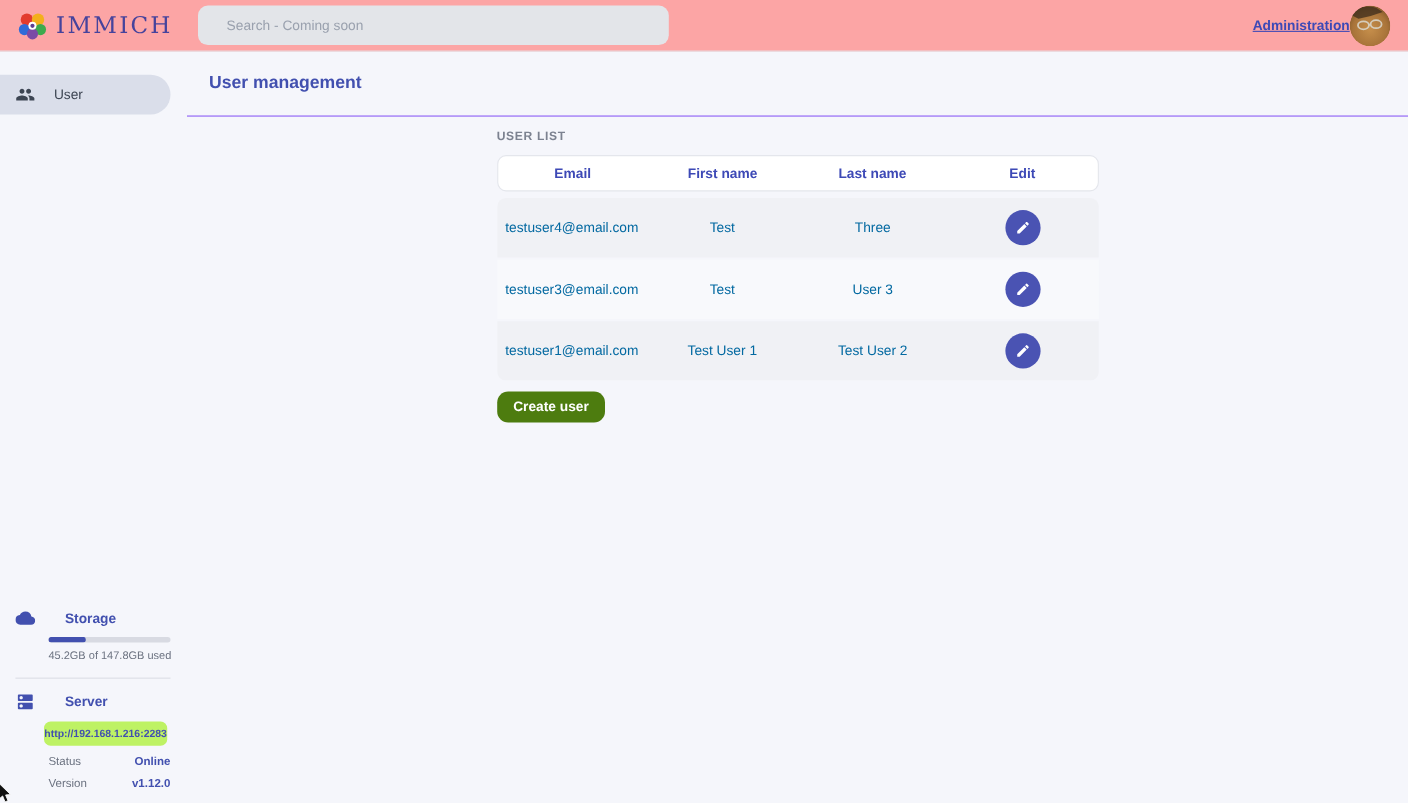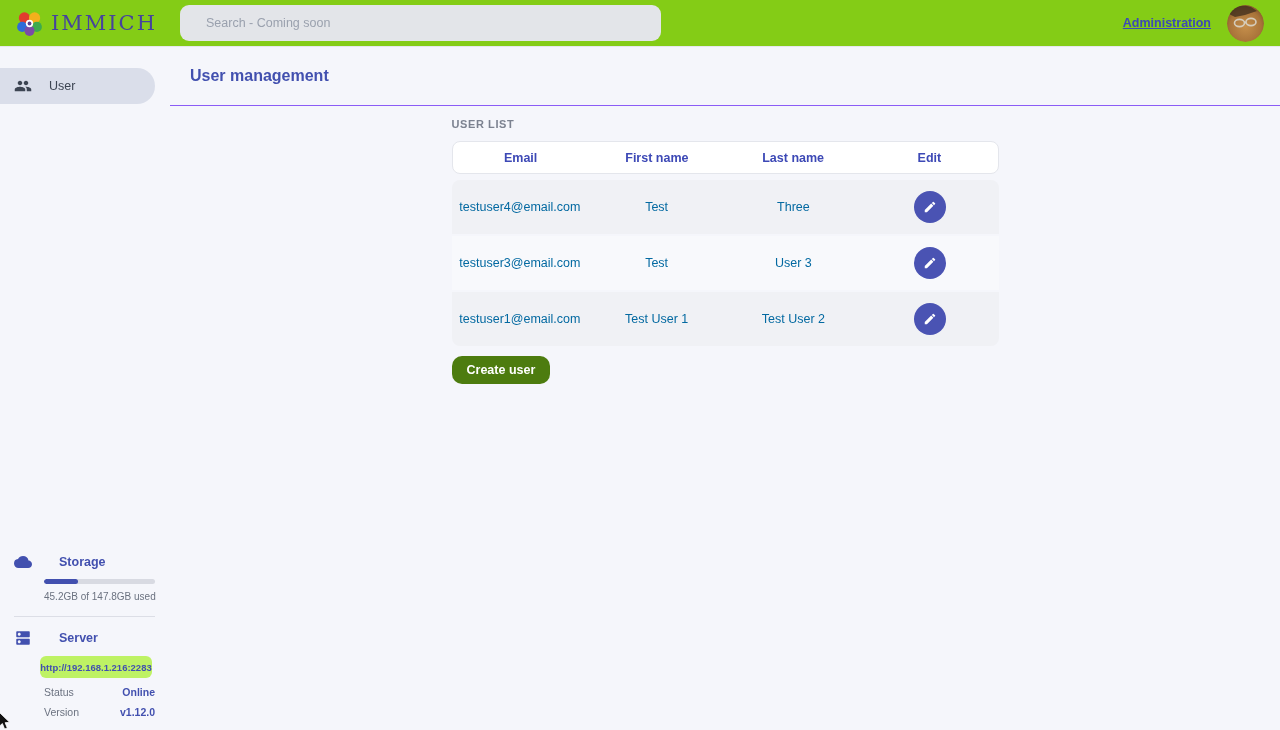--- a/index.html
+++ b/index.html
@@ -4,36 +4,36 @@
 <style>
   * { margin:0; padding:0; box-sizing:border-box; }
   html,body { width:1280px; height:730px; overflow:hidden; }
   body {
     font-family:"Liberation Sans","DejaVu Sans",sans-serif;
     background:#f5f6fb; position:relative; color:#5d646f;
   }
   
   .topbar {
     position:absolute; top:0; left:0; width:1280px; height:47px;
-    background:#84cc16; border-bottom:1px solid #e6e7ec;
+    background:#fca5a5; border-bottom:1px solid #e6e7ec;
     display:flex; align-items:center; z-index:5;
   }
   .logo { display:flex; align-items:center; gap:8px; margin-left:16px; cursor:pointer; }
   .logo-text {
     font-family:"DejaVu Serif","Liberation Serif",serif;
     font-size:21px; letter-spacing:2px; color:#46439c; font-weight:400;
   }
   .searchbox {
-    position:absolute; left:180px; top:5px; width:481px; height:36px;
+    position:absolute; left:180px; top:5px; width:428px; height:36px;
     background:#e3e5e9; border-radius:9px; border:none; outline:none;
     padding:0 14px 0 26px; font-size:12.5px; color:#4a4f59;
     font-family:"Liberation Sans","DejaVu Sans",sans-serif;
   }
   .searchbox::placeholder { color:#9aa1ae; }
-  .topbar-right { margin-left:auto; display:flex; align-items:center; gap:16px; padding-right:16px; }
+  .topbar-right { margin-left:auto; display:flex; align-items:center; padding-right:16px; }
   .admin-link { font-size:12.5px; font-weight:700; color:#3d49b6; text-decoration:underline; cursor:pointer; }
   .avatar { width:37px; height:37px; border-radius:50%; overflow:hidden; cursor:pointer; display:block; }
   
   .sidebar { position:absolute; top:47px; left:0; width:170px; bottom:0; }
   .nav-pill {
     margin-top:21px; width:155px; height:36px; background:#dadeea;
     border-radius:0 18px 18px 0; display:flex; align-items:center;
     padding-left:14px; gap:17px; cursor:pointer;
   }
   .nav-pill .label { font-size:12.5px; font-weight:500; color:#3d4553; }

